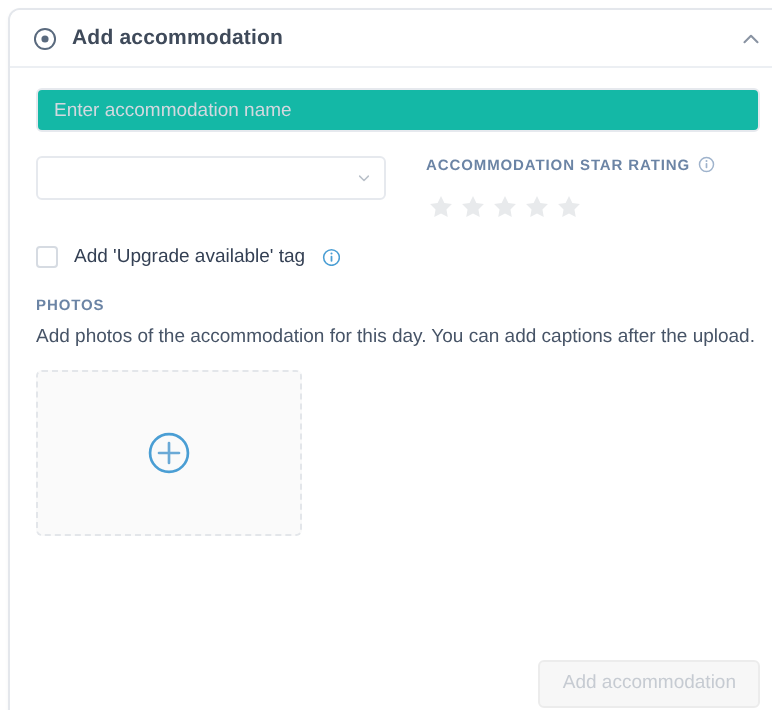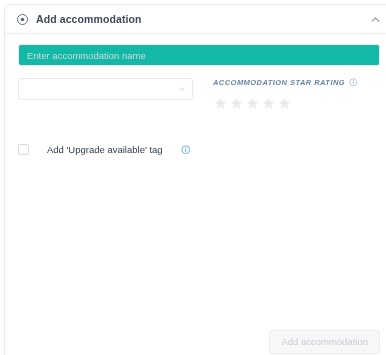--- a/index.html
+++ b/index.html
@@ -98,21 +98,21 @@
     outline: none;
   }
   .text-input::placeholder { color: #d3d8df; }
 
   
   #row-type-rating {
     display: flex;
     margin-top: 12px;
   }
   #col-type { width: 182px; flex: 0 0 182px; }
-  #col-rating { flex: 1 1 auto; padding-left: 13px; font-style: italic; }
+  #col-rating { flex: 1 1 auto; padding-left: 13px; }
 
   .select-wrap {
     position: relative;
     width: 175px;
     height: 22px;
   }
   .select-box {
     width: 100%;
     height: 22px;
     border: 1px solid #e6e9ee;
@@ -144,22 +144,22 @@
   }
   .star { width: 13px; height: 13px; display: block; }
 
   .info-icon { width: 8.5px; height: 8.5px; display: block; }
   .info-icon-blue { width: 9.5px; height: 9.5px; display: block; }
 
   
   #checkbox-row {
     display: flex;
     align-items: center;
-    margin-top: 30px;
-    gap: 18px;
+    margin-top: 9px;
+    gap: 8px;
   }
   .checkbox-square {
     width: 11px;
     height: 11px;
     flex: 0 0 11px;
     border: 1px solid #d6dbe2;
     border-radius: 2px;
     background: #fff;
   }
   #checkbox-label {
@@ -270,20 +270,32 @@
       <span class="checkbox-square"></span>
       <span id="checkbox-label">Add 'Upgrade available' tag</span>
       <svg class="info-icon-blue" viewBox="0 0 16 16">
         <circle cx="8" cy="8" r="6.6" fill="none" stroke="#4a9ed4" stroke-width="1.3"></circle>
         <circle cx="8" cy="4.6" r="0.9" fill="#4a9ed4"></circle>
         <rect x="7.25" y="6.6" width="1.5" height="5" rx="0.7" fill="#4a9ed4"></rect>
       </svg>
     </div>
 
     
+    <div id="photos-section">
+      <div class="field-label">
+        <span>PHOTOS</span>
+      </div>
+      <p class="helper-text" style="margin-bottom:0;">Add photos of the accommodation for this day. You can add captions after the upload.</p>
+      <div id="dropzone">
+        <svg class="plus-circle" viewBox="0 0 28 28">
+          <circle cx="14" cy="14" r="10.6" fill="none" stroke="#4a9ed4" stroke-width="1.5"></circle>
+          <path d="M14 8.4 V19.6 M8.4 14 H19.6" stroke="#6aa9d6" stroke-width="1.5" stroke-linecap="round"></path>
+        </svg>
+      </div>
+    </div>
 
   </div>
 
   <div id="card-footer">
     <div id="submit-button">Add accommodation</div>
   </div>
 
 </div>
 
 </body></html>

